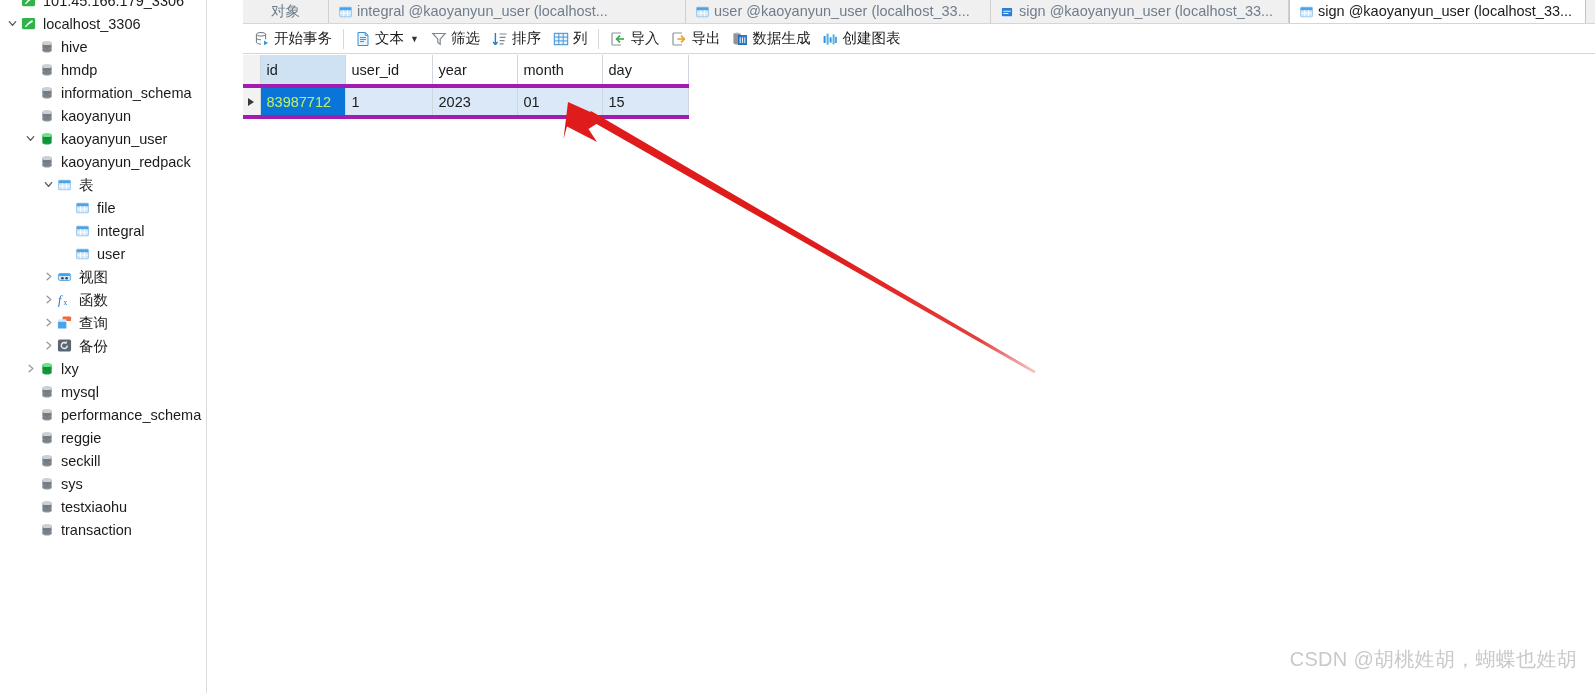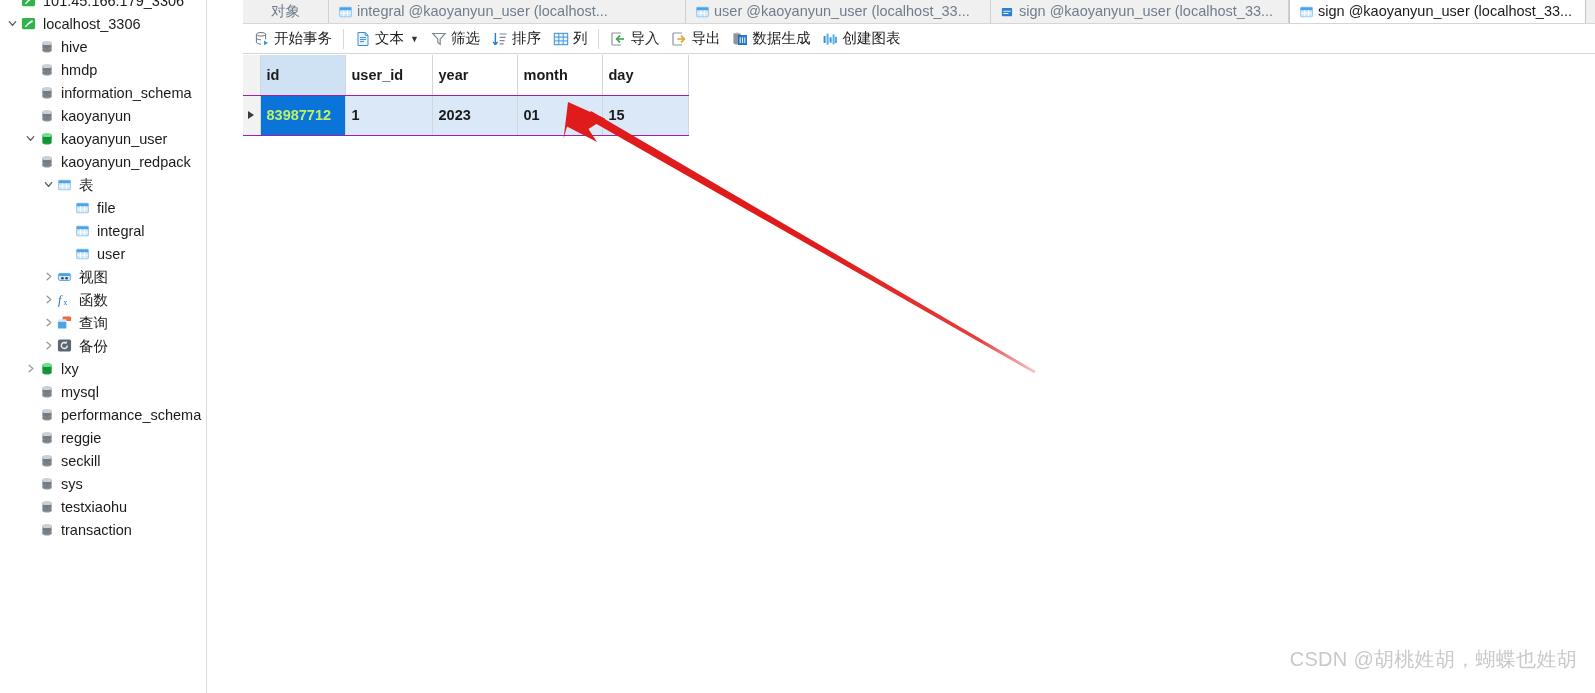--- a/index.html
+++ b/index.html
@@ -123,24 +123,24 @@
   
   #grid {
     position: absolute;
     left: 243px; top: 55px;
     border-collapse: collapse;
     font-size: 14.5px;
     color: #1b1b1b;
   }
   #grid th, #grid td {
     border-right: 1px solid #cfd6de;
-    border-bottom: 1px solid #a21caf;
+    border-bottom: 4px solid #a21caf;
     padding: 0 6px;
-    height: 40px;
-    font-weight: bold;
+    height: 31px;
+    font-weight: normal;
     text-align: left;
     white-space: nowrap;
     vertical-align: middle;
   }
   #grid thead th { background: #ffffff; }
   #grid thead th.hdr-sel { background: #cfe2f3; }
   #grid .marker-col {
     width: 17px; min-width: 17px;
     padding: 0;
     background: #f2f2f2;

